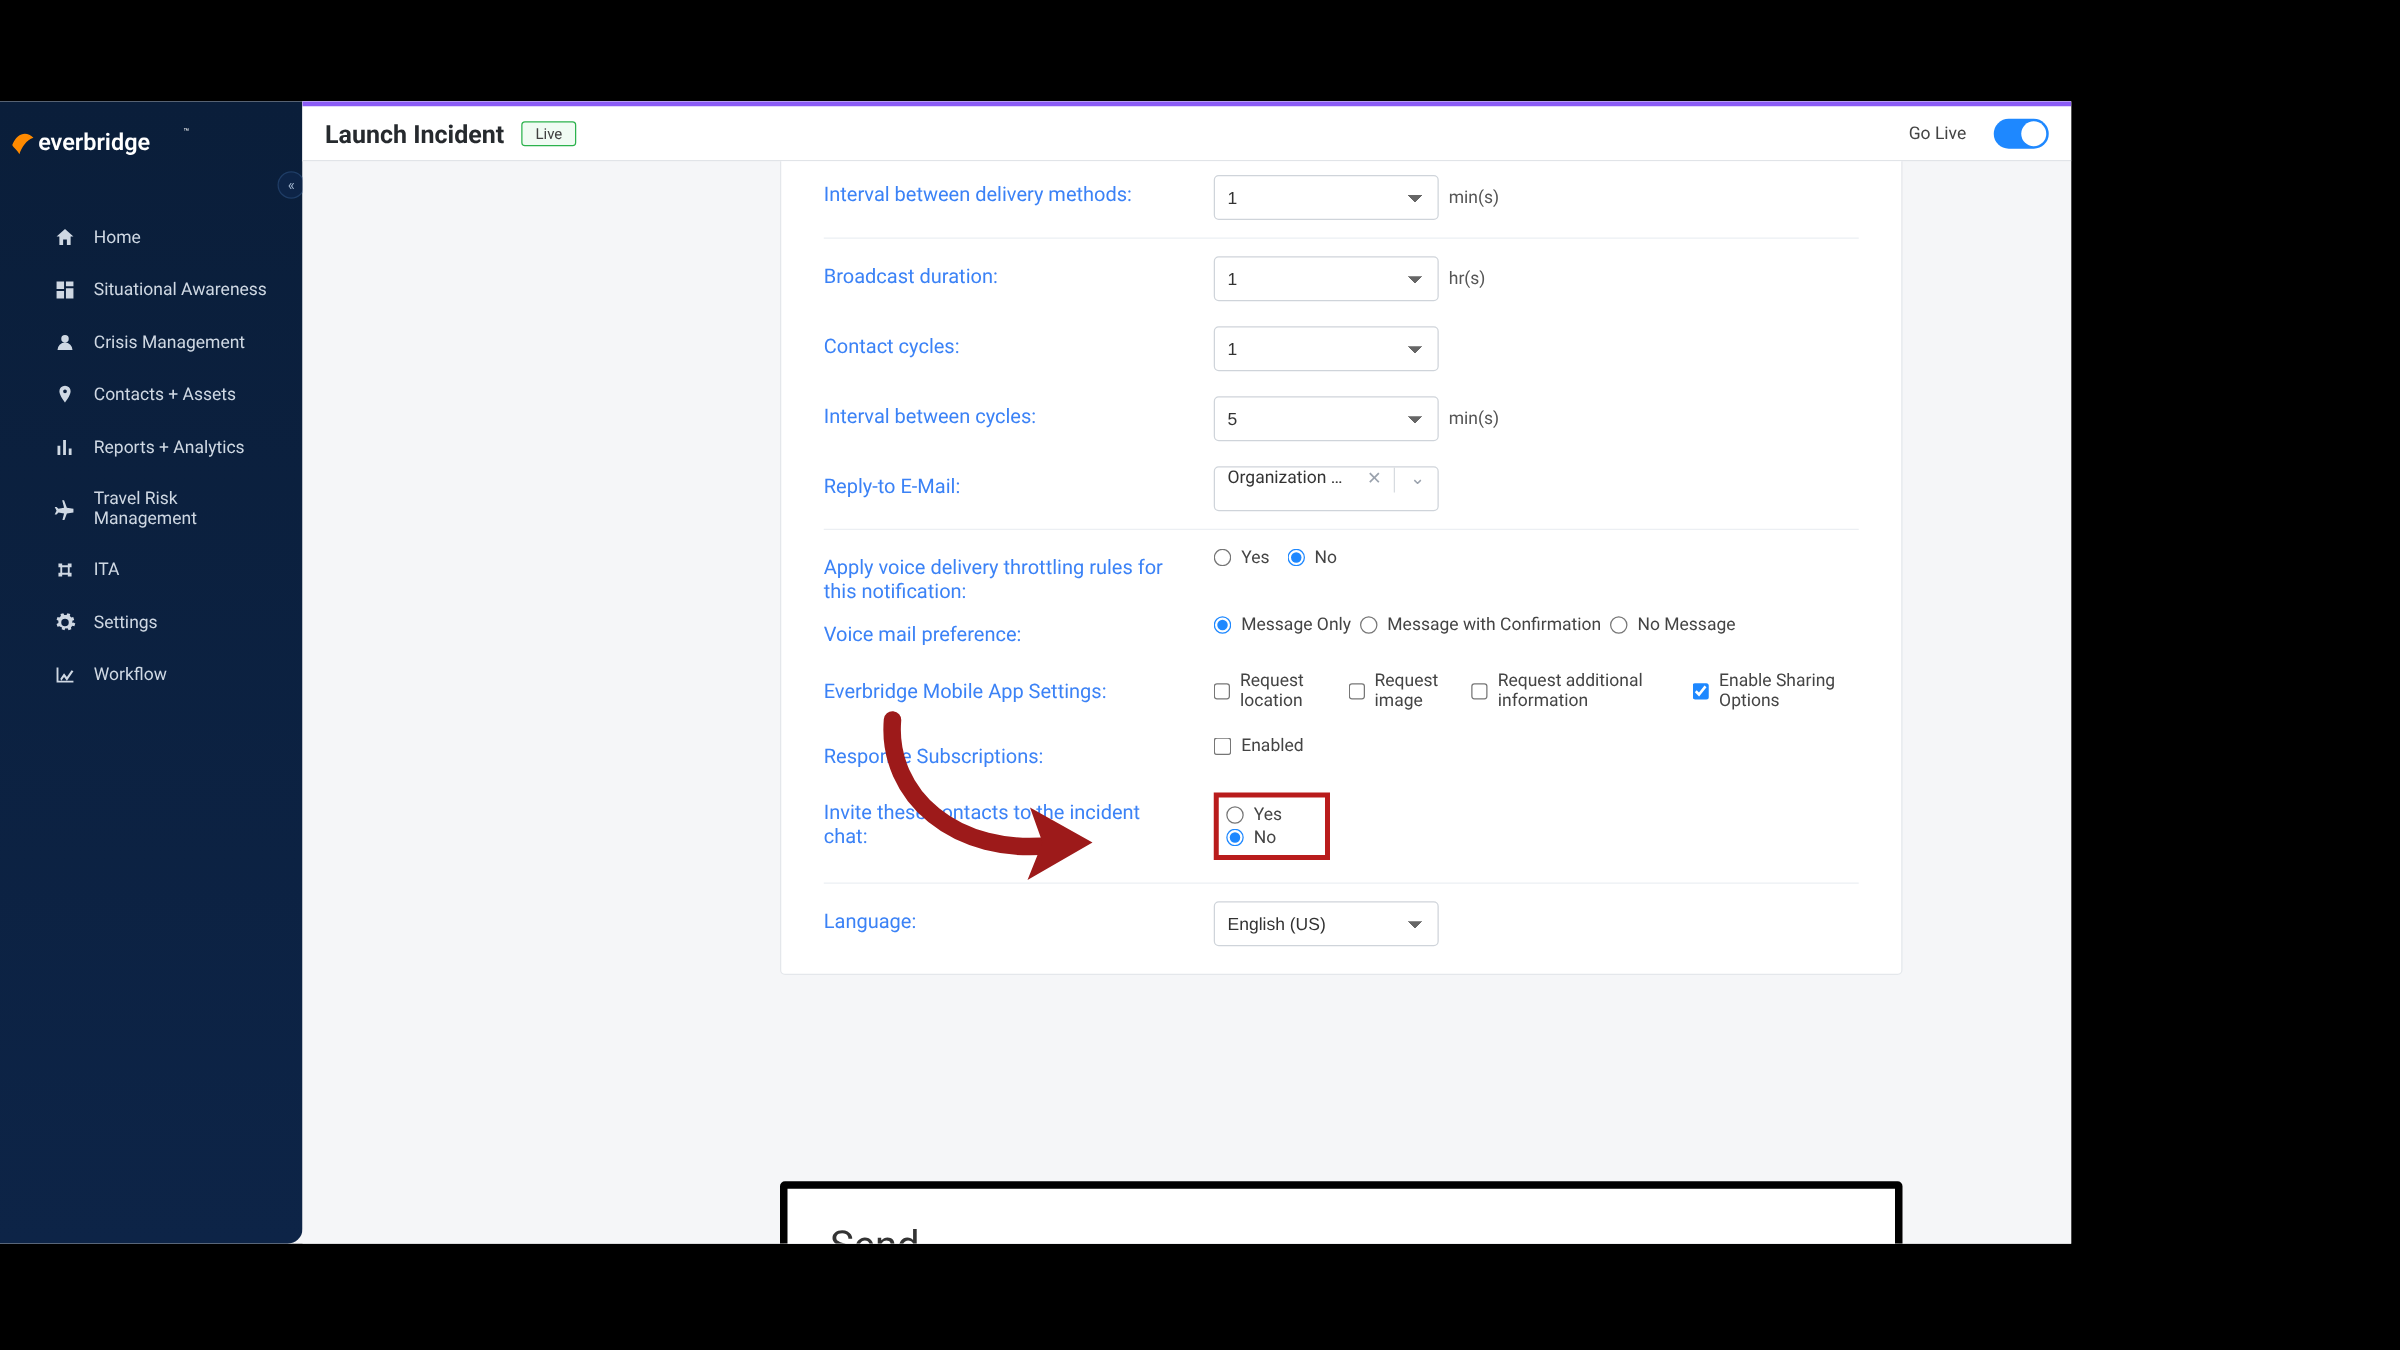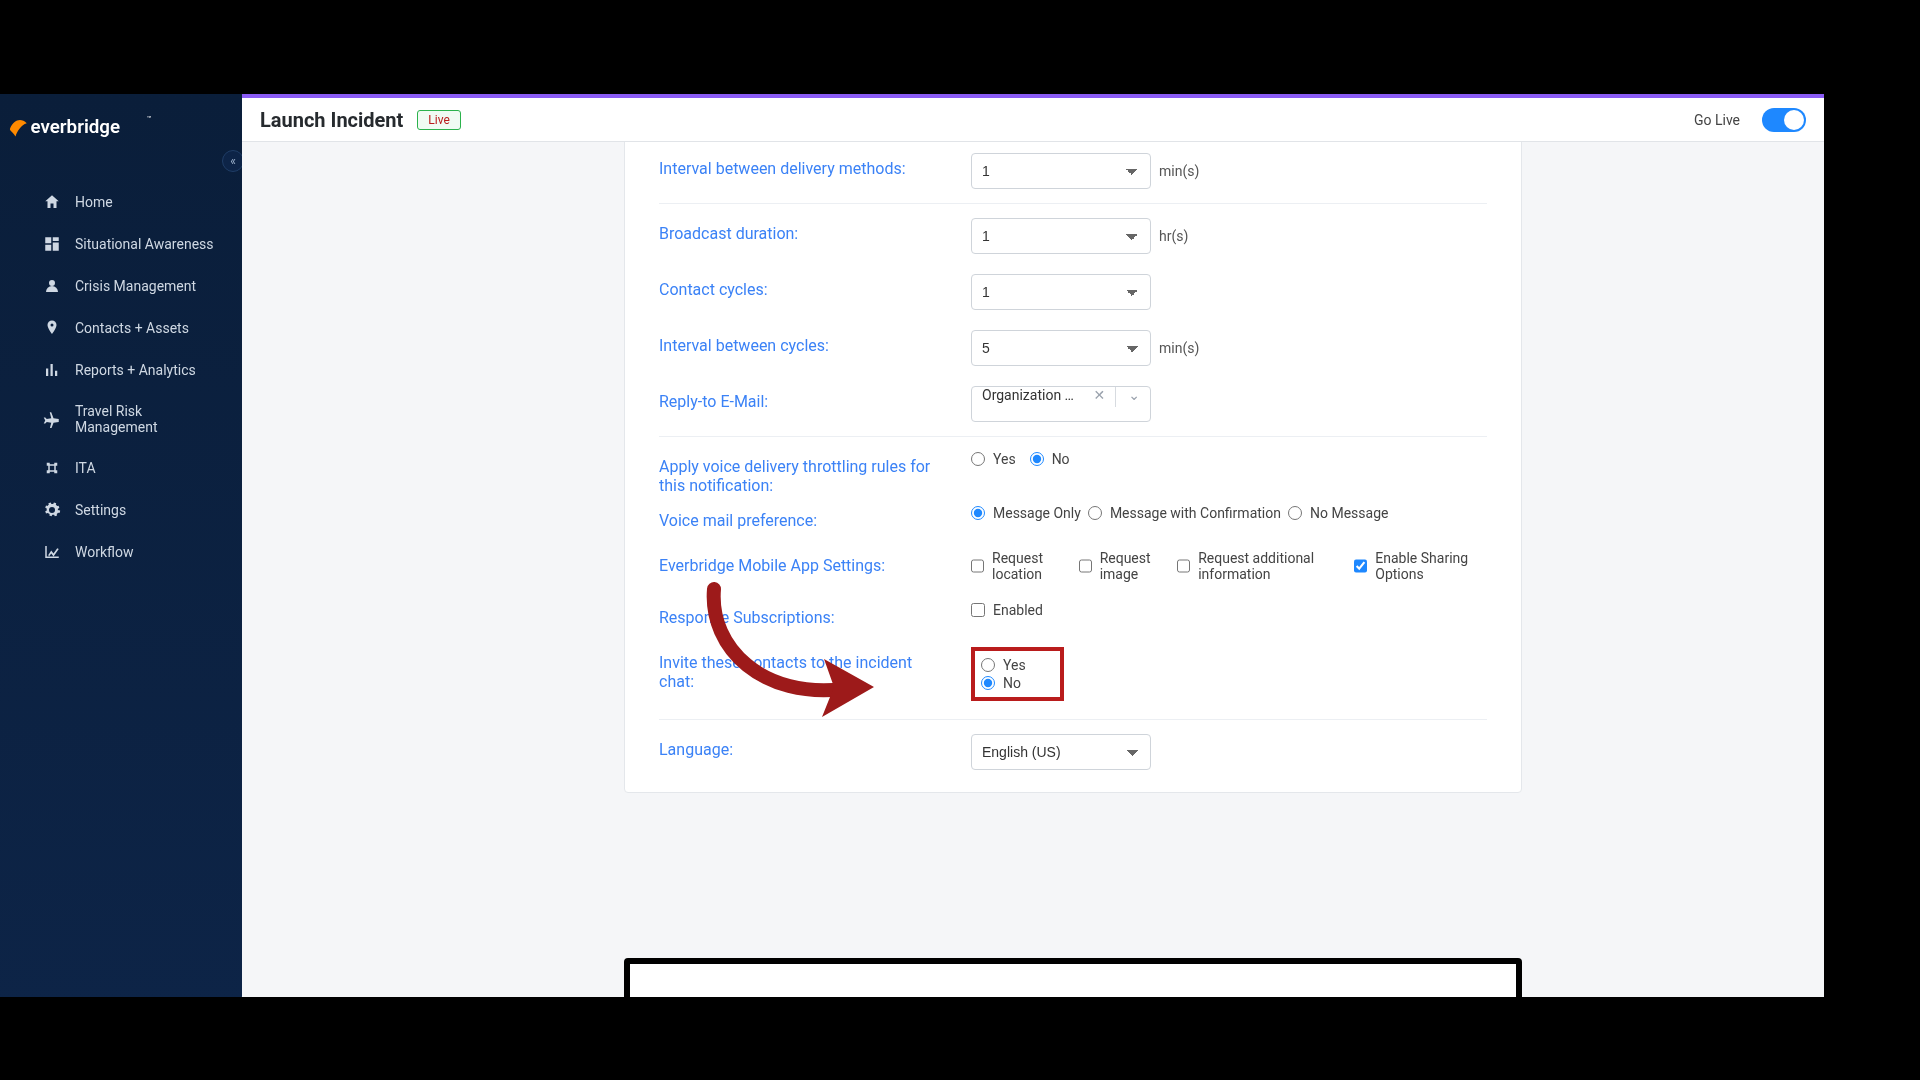--- a/index.html
+++ b/index.html
@@ -9,23 +9,23 @@
   width: 1920px;
   height: 1080px;
   overflow: hidden;
   font-size: 14px;
   color: #333;
 }
 .letterbox-top { height: 83px; background: #000; }
 .letterbox-bottom { position: absolute; top: 997px; left: 0; right: 0; height: 83px; background: #000; }
 .app {
   position: absolute;
-  top: 94px;
+  top: 81px;
   left: 0;
-  width: 1824px;
+  width: 1657px;
   height: 914px;
   background: #f5f6f8;
   overflow: hidden;
 }
 .sidebar {
   position: absolute;
   left: 0; top: 0;
   width: 242px;
   height: 100%;
   background: linear-gradient(180deg, #0a1e3a 0%, #0d2447 100%);
@@ -88,21 +88,21 @@
   background: #fff;
   border-bottom: 1px solid #e1e4e8;
   border-top: 4px solid #8b5cf6;
   display: flex; align-items: center;
   padding: 0 18px;
   gap: 14px;
 }
 .page-title { font-size: 20px; font-weight: 700; color: #262a2e; }
 .live-badge {
   border: 1px solid #2bb24c;
-  color: #b91c1c;
+  color: #404040;
   padding: 2px 10px;
   border-radius: 3px;
   font-size: 12px;
   background: #f0fbf3;
 }
 .topbar-spacer { flex: 1; }
 .golive-label { color: #444; font-size: 14px; margin-right: 8px; }
 .toggle {
   width: 44px; height: 24px; border-radius: 12px;
   background: #1e88ff;

